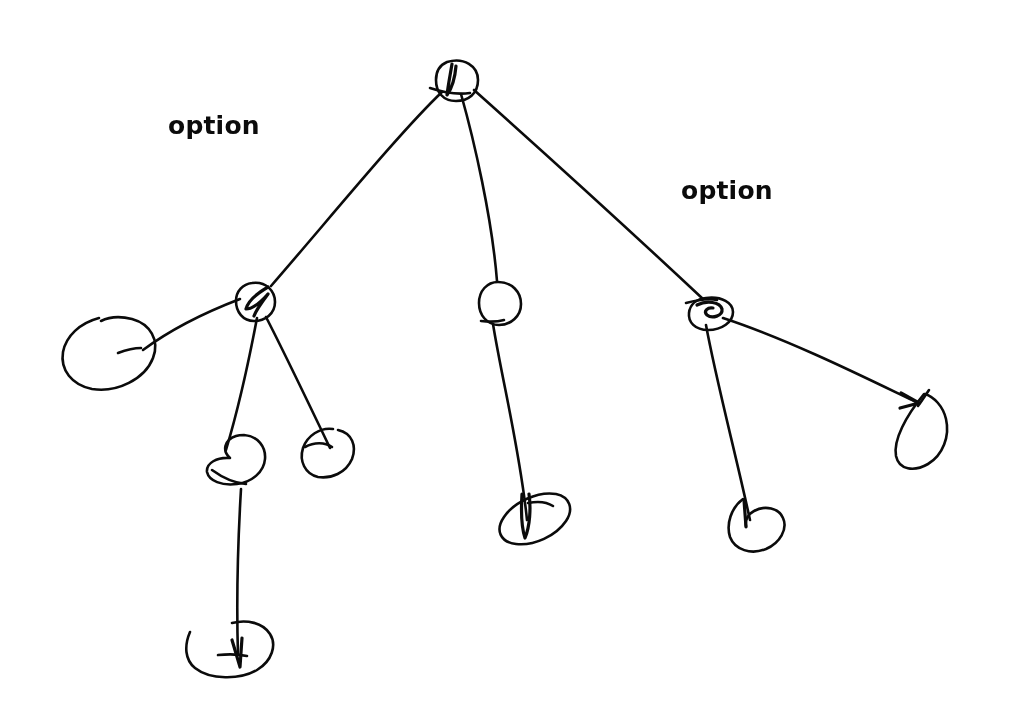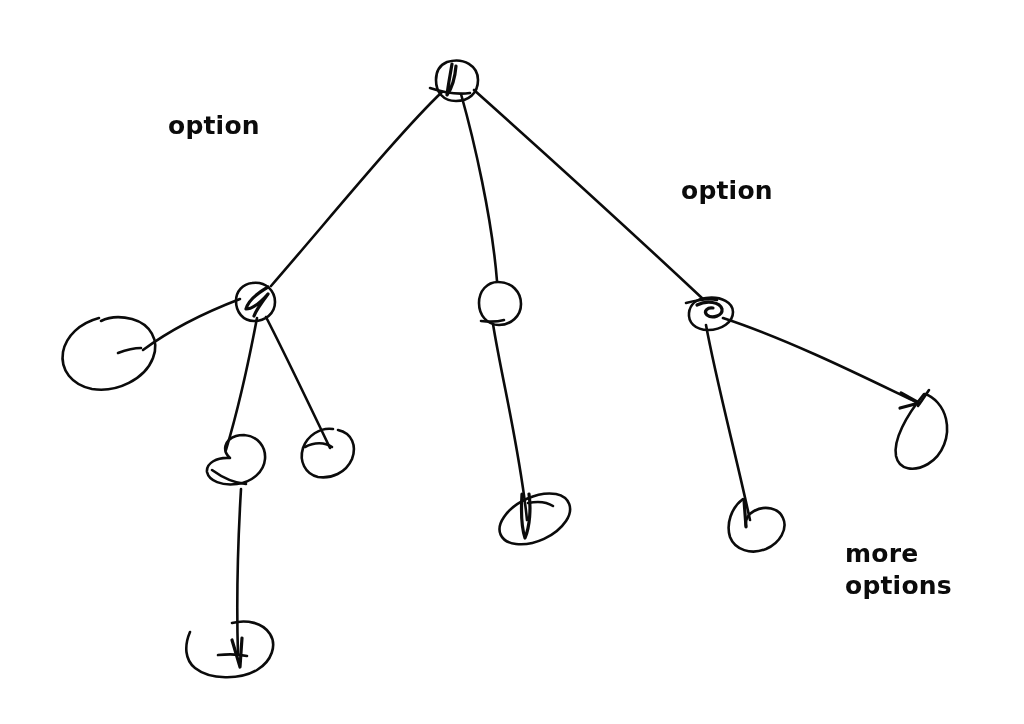--- a/index.html
+++ b/index.html
@@ -167,16 +167,14 @@
                C 943,455 950,436 946,419 C 943,406 934,397 925,394 Z"></path>
       <path class="stroke" d="M 929,390 C 925,396 921,402 918,406"></path>
     </g>
 
   </svg>
 
   <div class="label" id="label-option-left">option</div>
 
   <div class="label" id="label-option-right">option</div>
 
-  <div class="label" id="label-more-options">more
-options</div>
 
 </div>
 
 </body></html>

